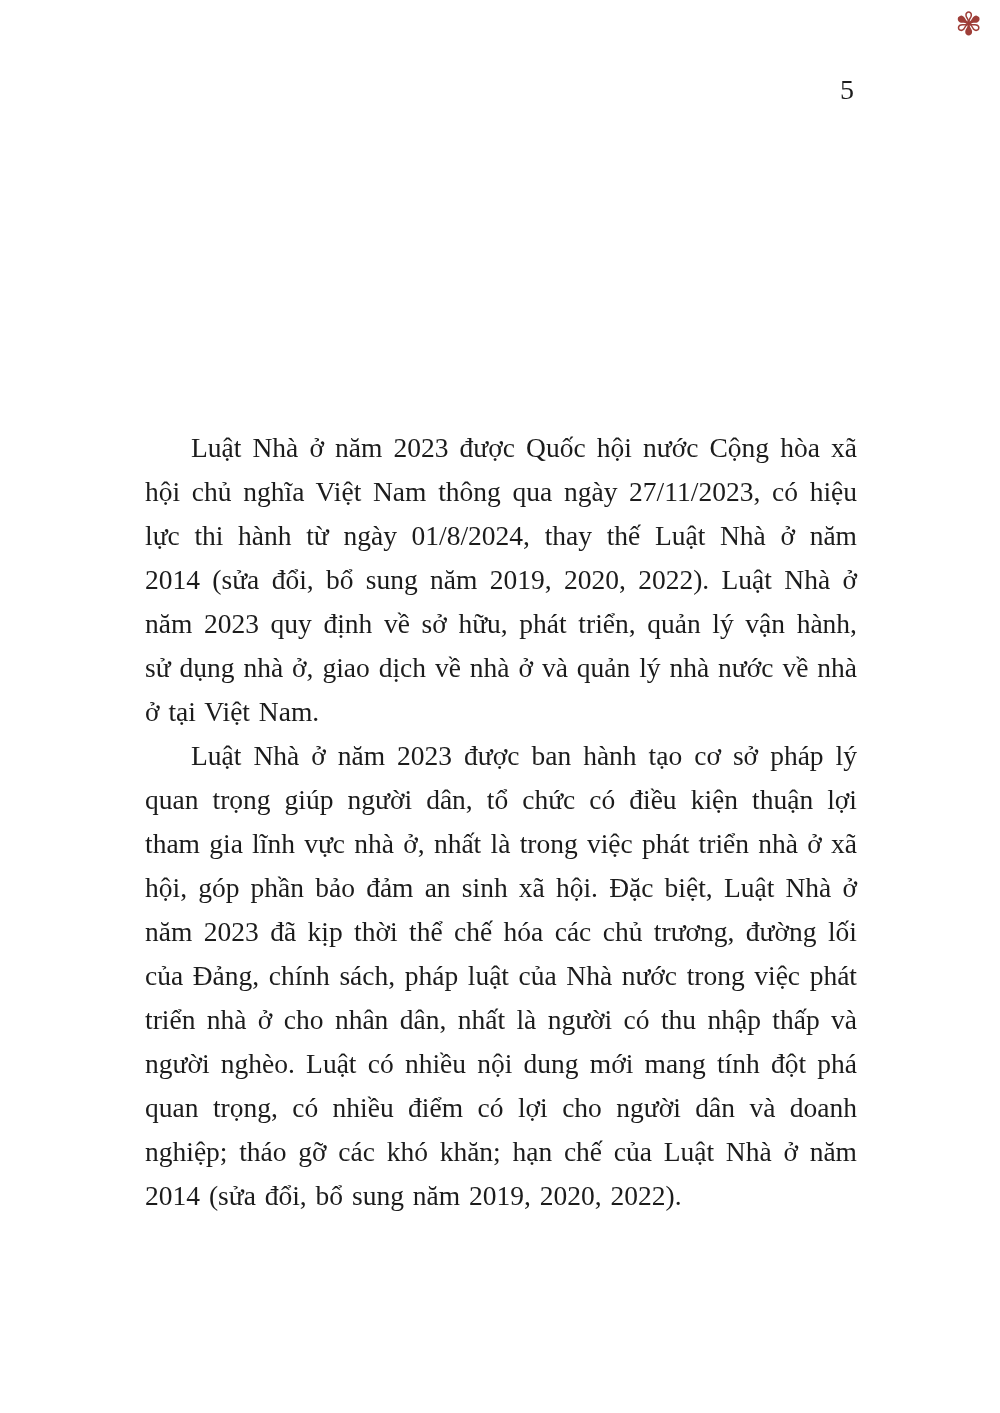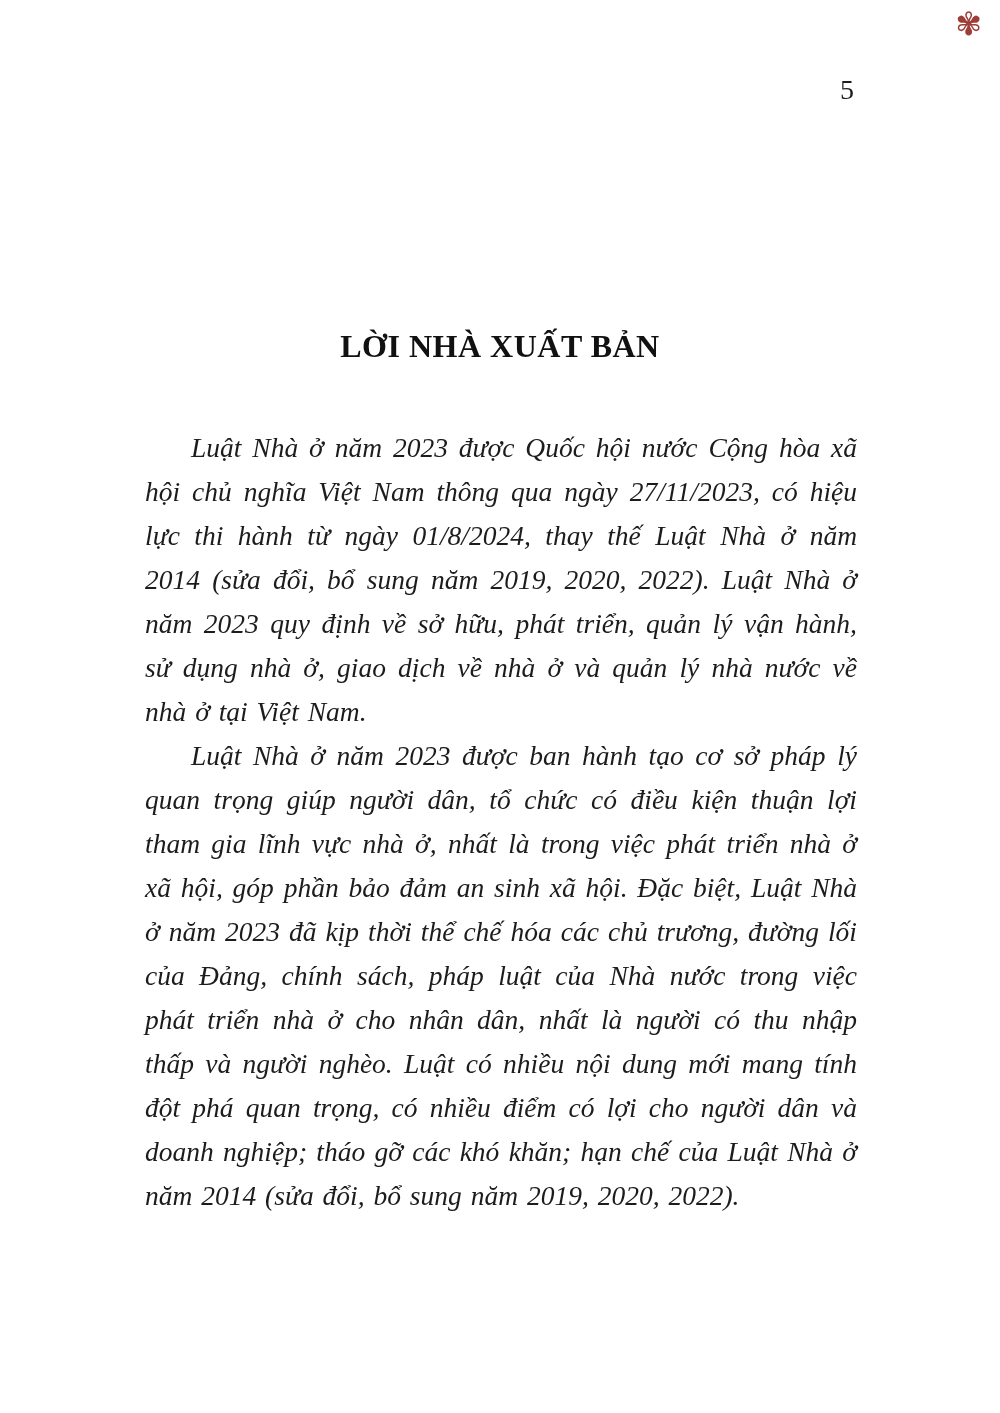--- a/index.html
+++ b/index.html
@@ -42,41 +42,39 @@
     font-size: 32px;
     font-weight: bold;
     letter-spacing: 0.5px;
     color: #111111;
   }
   .content {
     position: absolute;
     top: 426px;
     left: 145px;
     width: 712px;
-    font-style: italic;
   }
   .content p {
     margin: 0;
     font-size: 27.5px;
     line-height: 44px;
     text-align: justify;
     text-indent: 46px;
     word-spacing: 2px;
     color: #1c1c1c;
   }
 </style>
 </head>
 <body>
 
 <div class="page">
 
   <span class="corner-icon" style="color: rgb(158, 62, 56);">✾</span>
 
   <div class="page-number">5</div>
 
-  <h1 class="page-title">LỜI NHÀ XUẤT BẢN</h1>
 
   <div class="content">
     <p>Luật Nhà ở năm 2023 được Quốc hội nước Cộng hòa xã hội chủ nghĩa Việt Nam thông qua ngày 27/11/2023, có hiệu lực thi hành từ ngày 01/8/2024, thay thế Luật Nhà ở năm 2014 (sửa đổi, bổ sung năm 2019, 2020, 2022). Luật Nhà ở năm 2023 quy định về sở hữu, phát triển, quản lý vận hành, sử dụng nhà ở, giao dịch về nhà ở và quản lý nhà nước về nhà ở tại Việt Nam.</p>
     <p>Luật Nhà ở năm 2023 được ban hành tạo cơ sở pháp lý quan trọng giúp người dân, tổ chức có điều kiện thuận lợi tham gia lĩnh vực nhà ở, nhất là trong việc phát triển nhà ở xã hội, góp phần bảo đảm an sinh xã hội. Đặc biệt, Luật Nhà ở năm 2023 đã kịp thời thể chế hóa các chủ trương, đường lối của Đảng, chính sách, pháp luật của Nhà nước trong việc phát triển nhà ở cho nhân dân, nhất là người có thu nhập thấp và người nghèo. Luật có nhiều nội dung mới mang tính đột phá quan trọng, có nhiều điểm có lợi cho người dân và doanh nghiệp; tháo gỡ các khó khăn; hạn chế của Luật Nhà ở năm 2014 (sửa đổi, bổ sung năm 2019, 2020, 2022).</p>
   </div>
 
 </div>
 
 </body></html>

